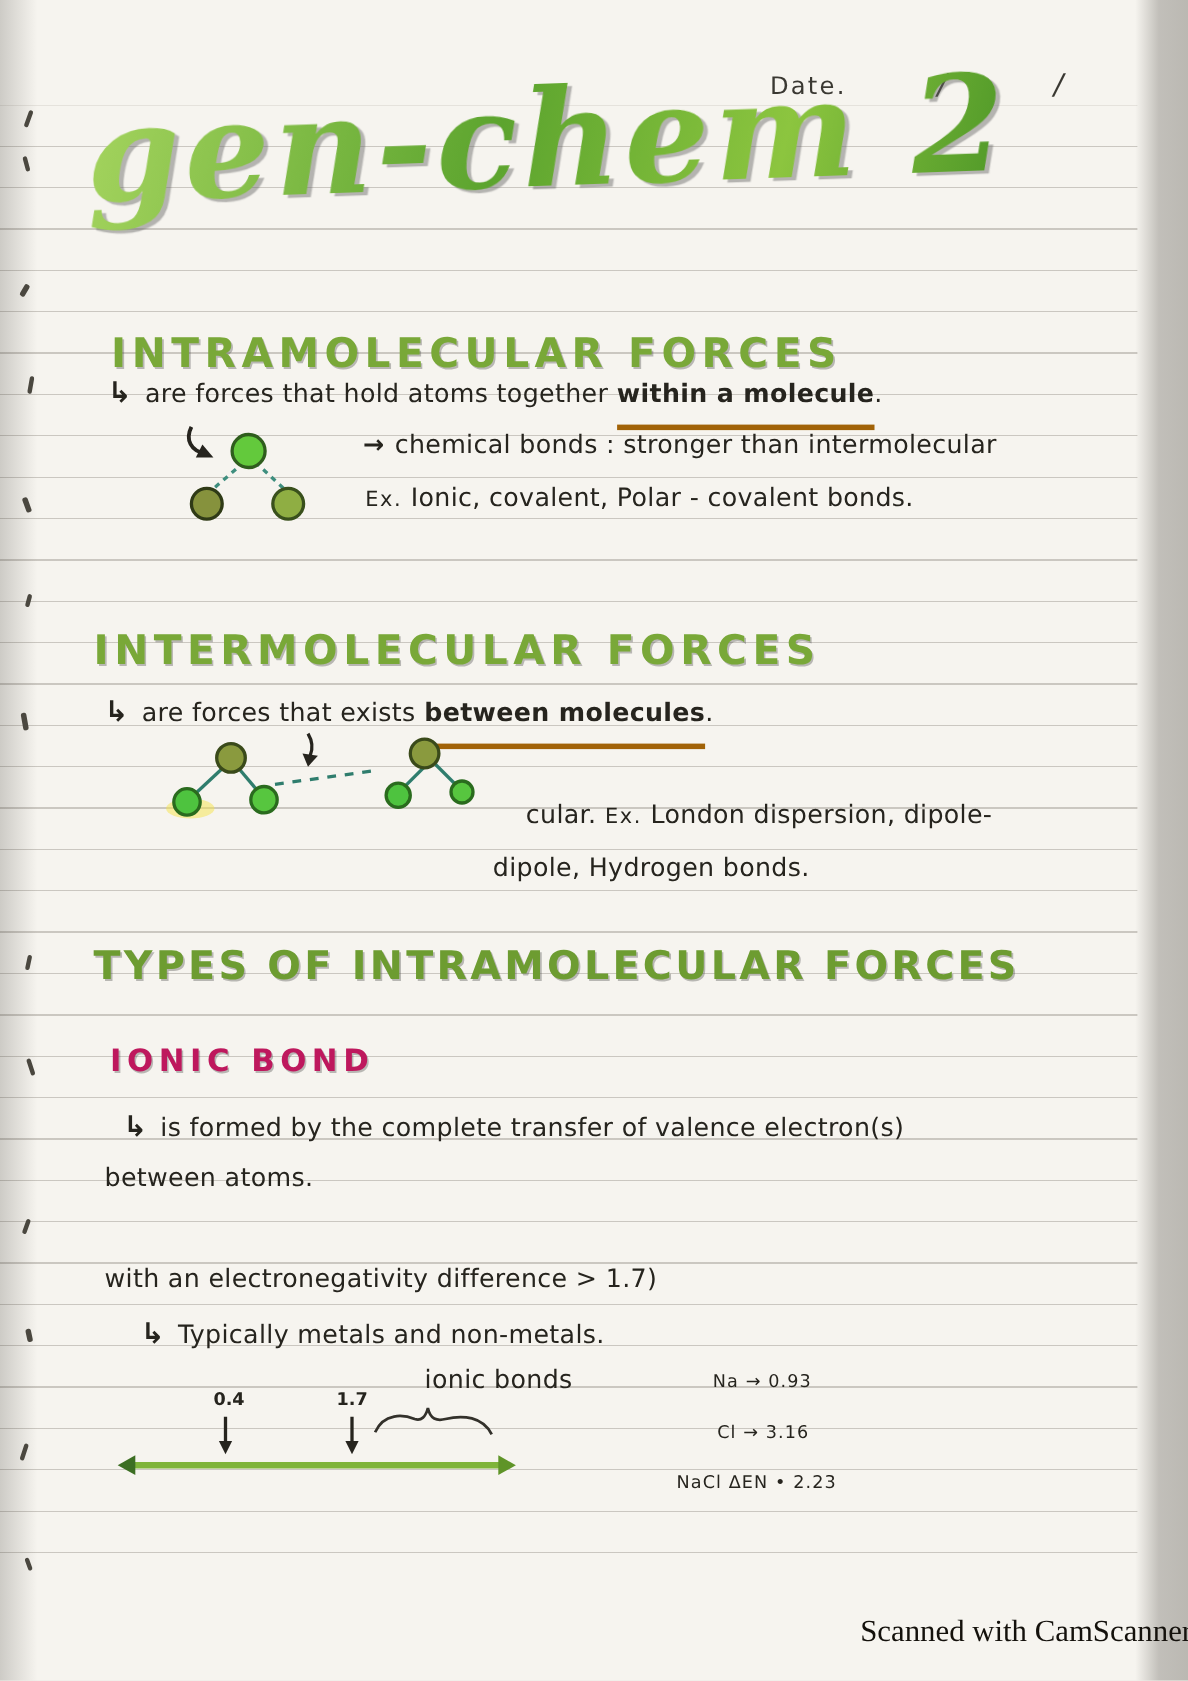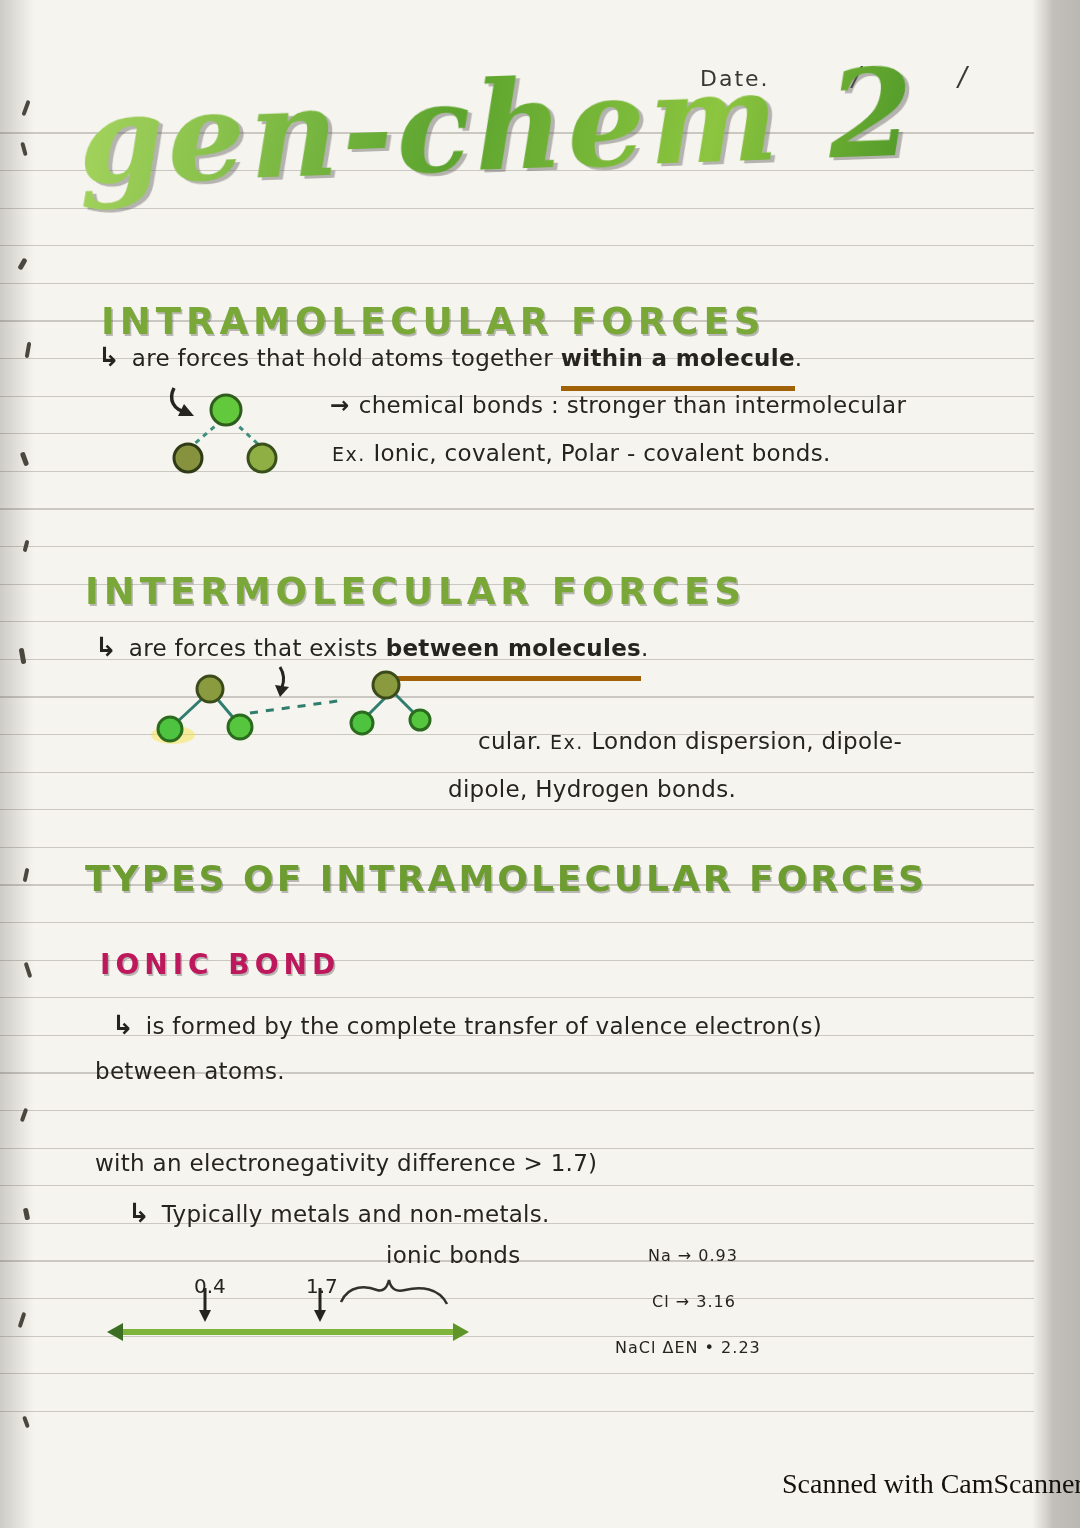--- a/index.html
+++ b/index.html
@@ -26,21 +26,21 @@
   .hw{font-size:23px;letter-spacing:.3px;margin:0;}
   .hw .gap{margin-right:.34em;}
   .hook{font-size:26px;font-weight:700;margin-right:.45em;}
   .arrow-glyph{font-weight:700;margin-right:.4em;}
   .ul-green{border-bottom:5px solid #a16207;padding-bottom:15px;font-weight:bold;}
   .ul-green2{border-bottom:3px solid #8cc63e;padding-bottom:1px;}
   .ex{font-size:19px;letter-spacing:1.5px;margin-right:.4em;}
   .date-label{font-size:22px;letter-spacing:2px;color:#3a3832;font-weight:500;}
   .slash{font-size:26px;font-style:italic;color:#3a3832;}
   .chem{font-size:16px;letter-spacing:1px;}
-  .tick-label{font-size:20px;font-weight:400;margin-top:12px;}
+  .tick-label{font-size:16px;font-weight:700;}
   .footer{font-family:"Liberation Serif",serif;font-size:28px;color:#14110c;}
   .mark{position:absolute;background:#4a473f;border-radius:2px;}
 </style>
 </head>
 <body>
 
 <div class="page">
 
   <div class="rules"></div>
   <div class="edge-left"></div>

